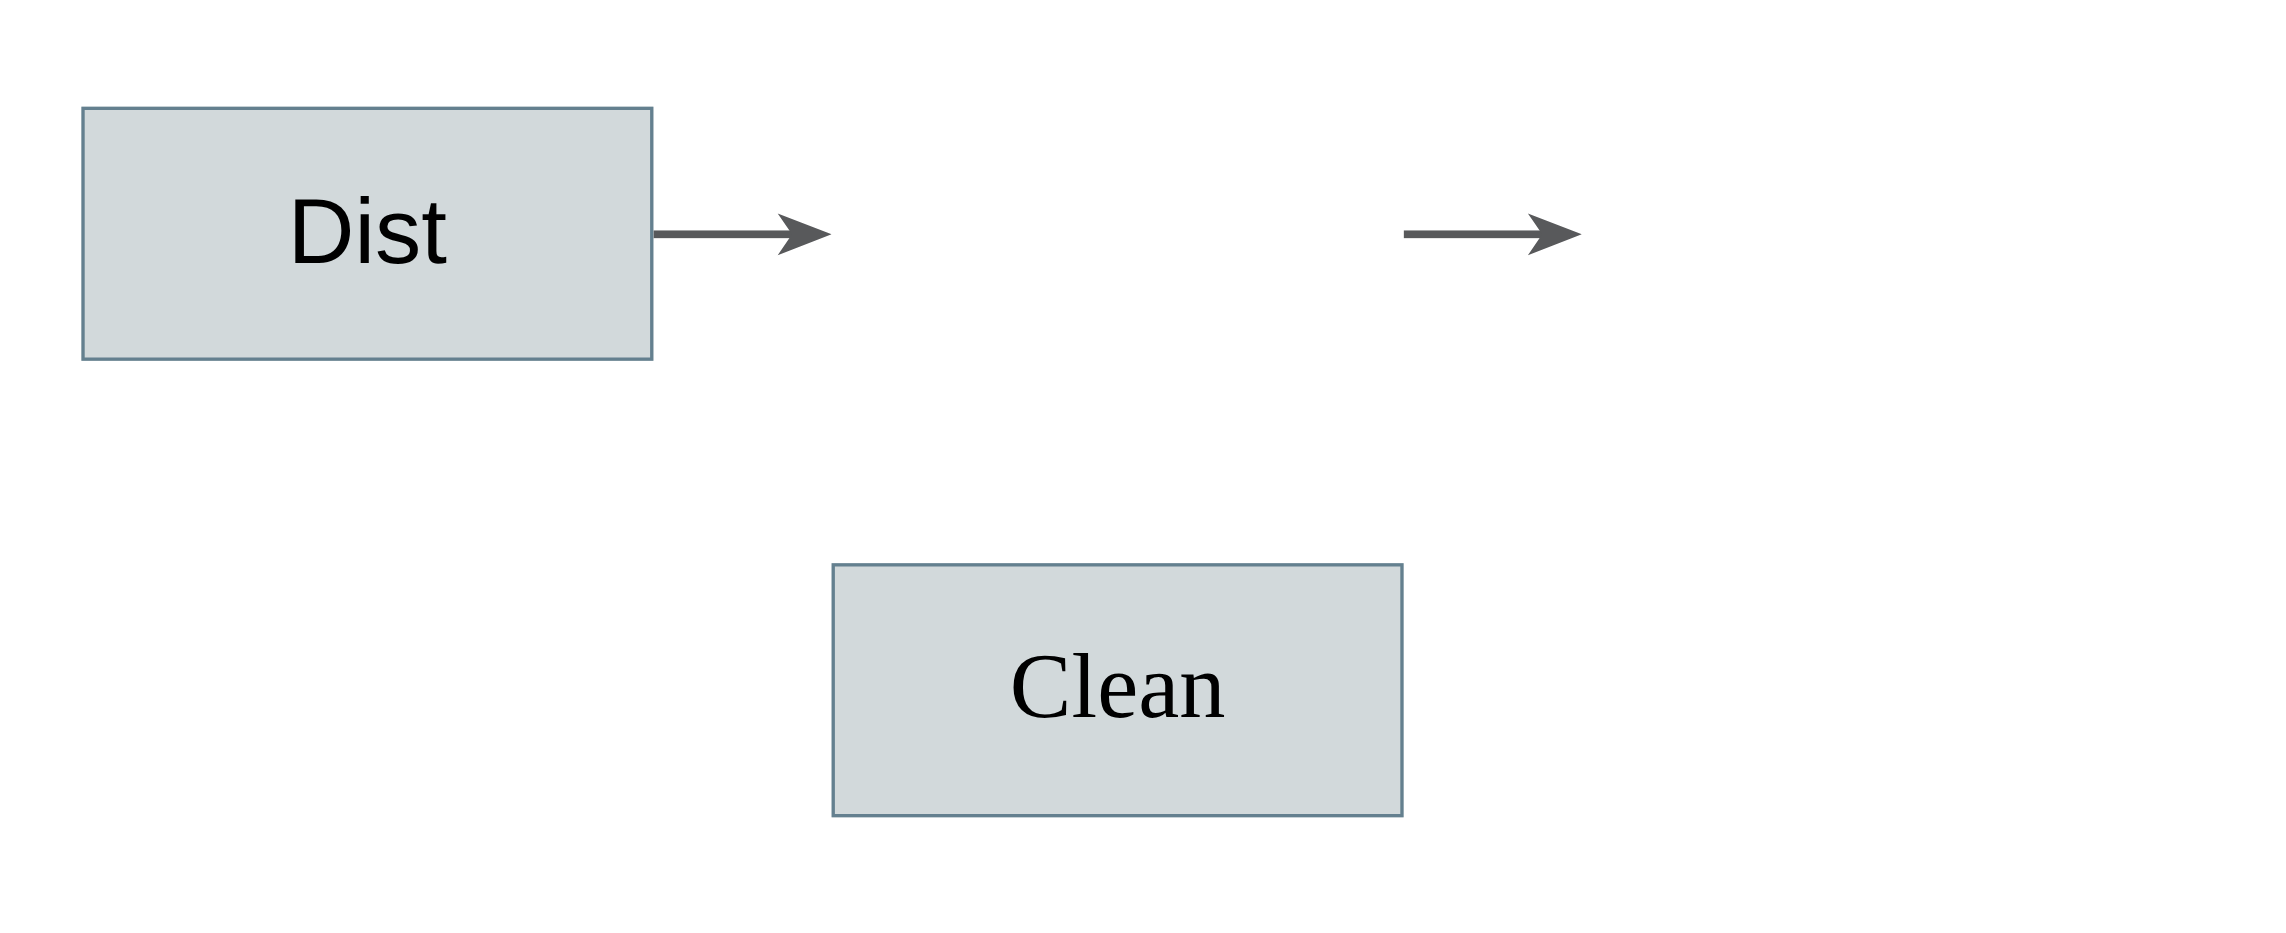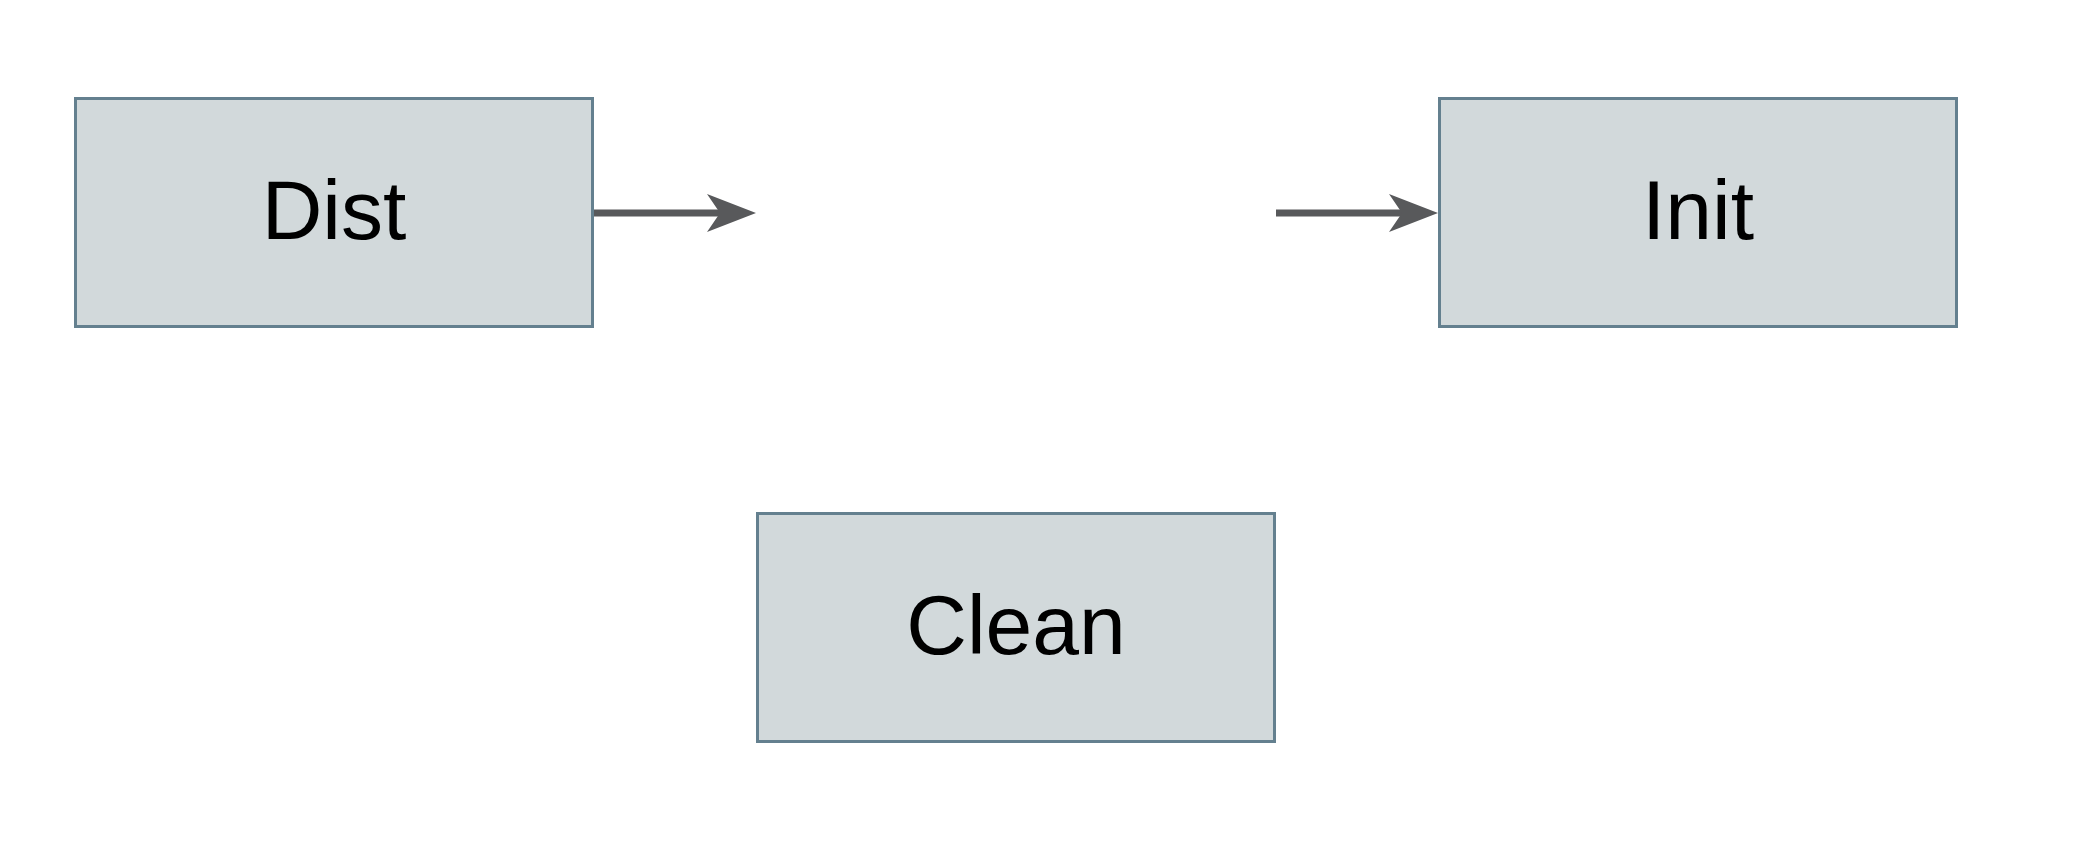--- a/index.html
+++ b/index.html
@@ -22,21 +22,21 @@
     background: #d2d9db;
     border: 3px solid #64808f;
     box-sizing: border-box;
     display: flex;
     align-items: center;
     justify-content: center;
   }
   .node--dist    { left: 74px;   top: 97px; }
   .node--compile { left: 756px;  top: 97px; }
   .node--init    { left: 1438px; top: 97px; }
-  .node--clean   { left: 756px;  top: 512px; }
+  .node--clean   { left: 756px;  top: 512px; font-family: Liberation Serif, serif; }
   .node-label {
     font-size: 84px;
     line-height: 1;
     color: #000000;
     letter-spacing: 0px;
     white-space: nowrap;
     padding-bottom: 6px;
   }
   .arrow {
     position: absolute;
@@ -54,23 +54,20 @@
 </head>
 <body>
 
 <div class="canvas">
 
   <div class="node node--dist">
     <span class="node-label">Dist</span>
   </div>
 
 
-  <div class="node node--init">
-    <span class="node-label">Init</span>
-  </div>
 
   <div class="node node--clean">
     <span class="node-label">Clean</span>
   </div>
 
   <svg class="arrow arrow--one" viewBox="0 0 162 40" xmlns="http://www.w3.org/2000/svg">
     <rect class="shaft" x="0" y="16.5" width="128" height="7"></rect>
     <path class="head" d="M162 20 L113 1 L126 20 L113 39 Z"></path>
   </svg>
 

